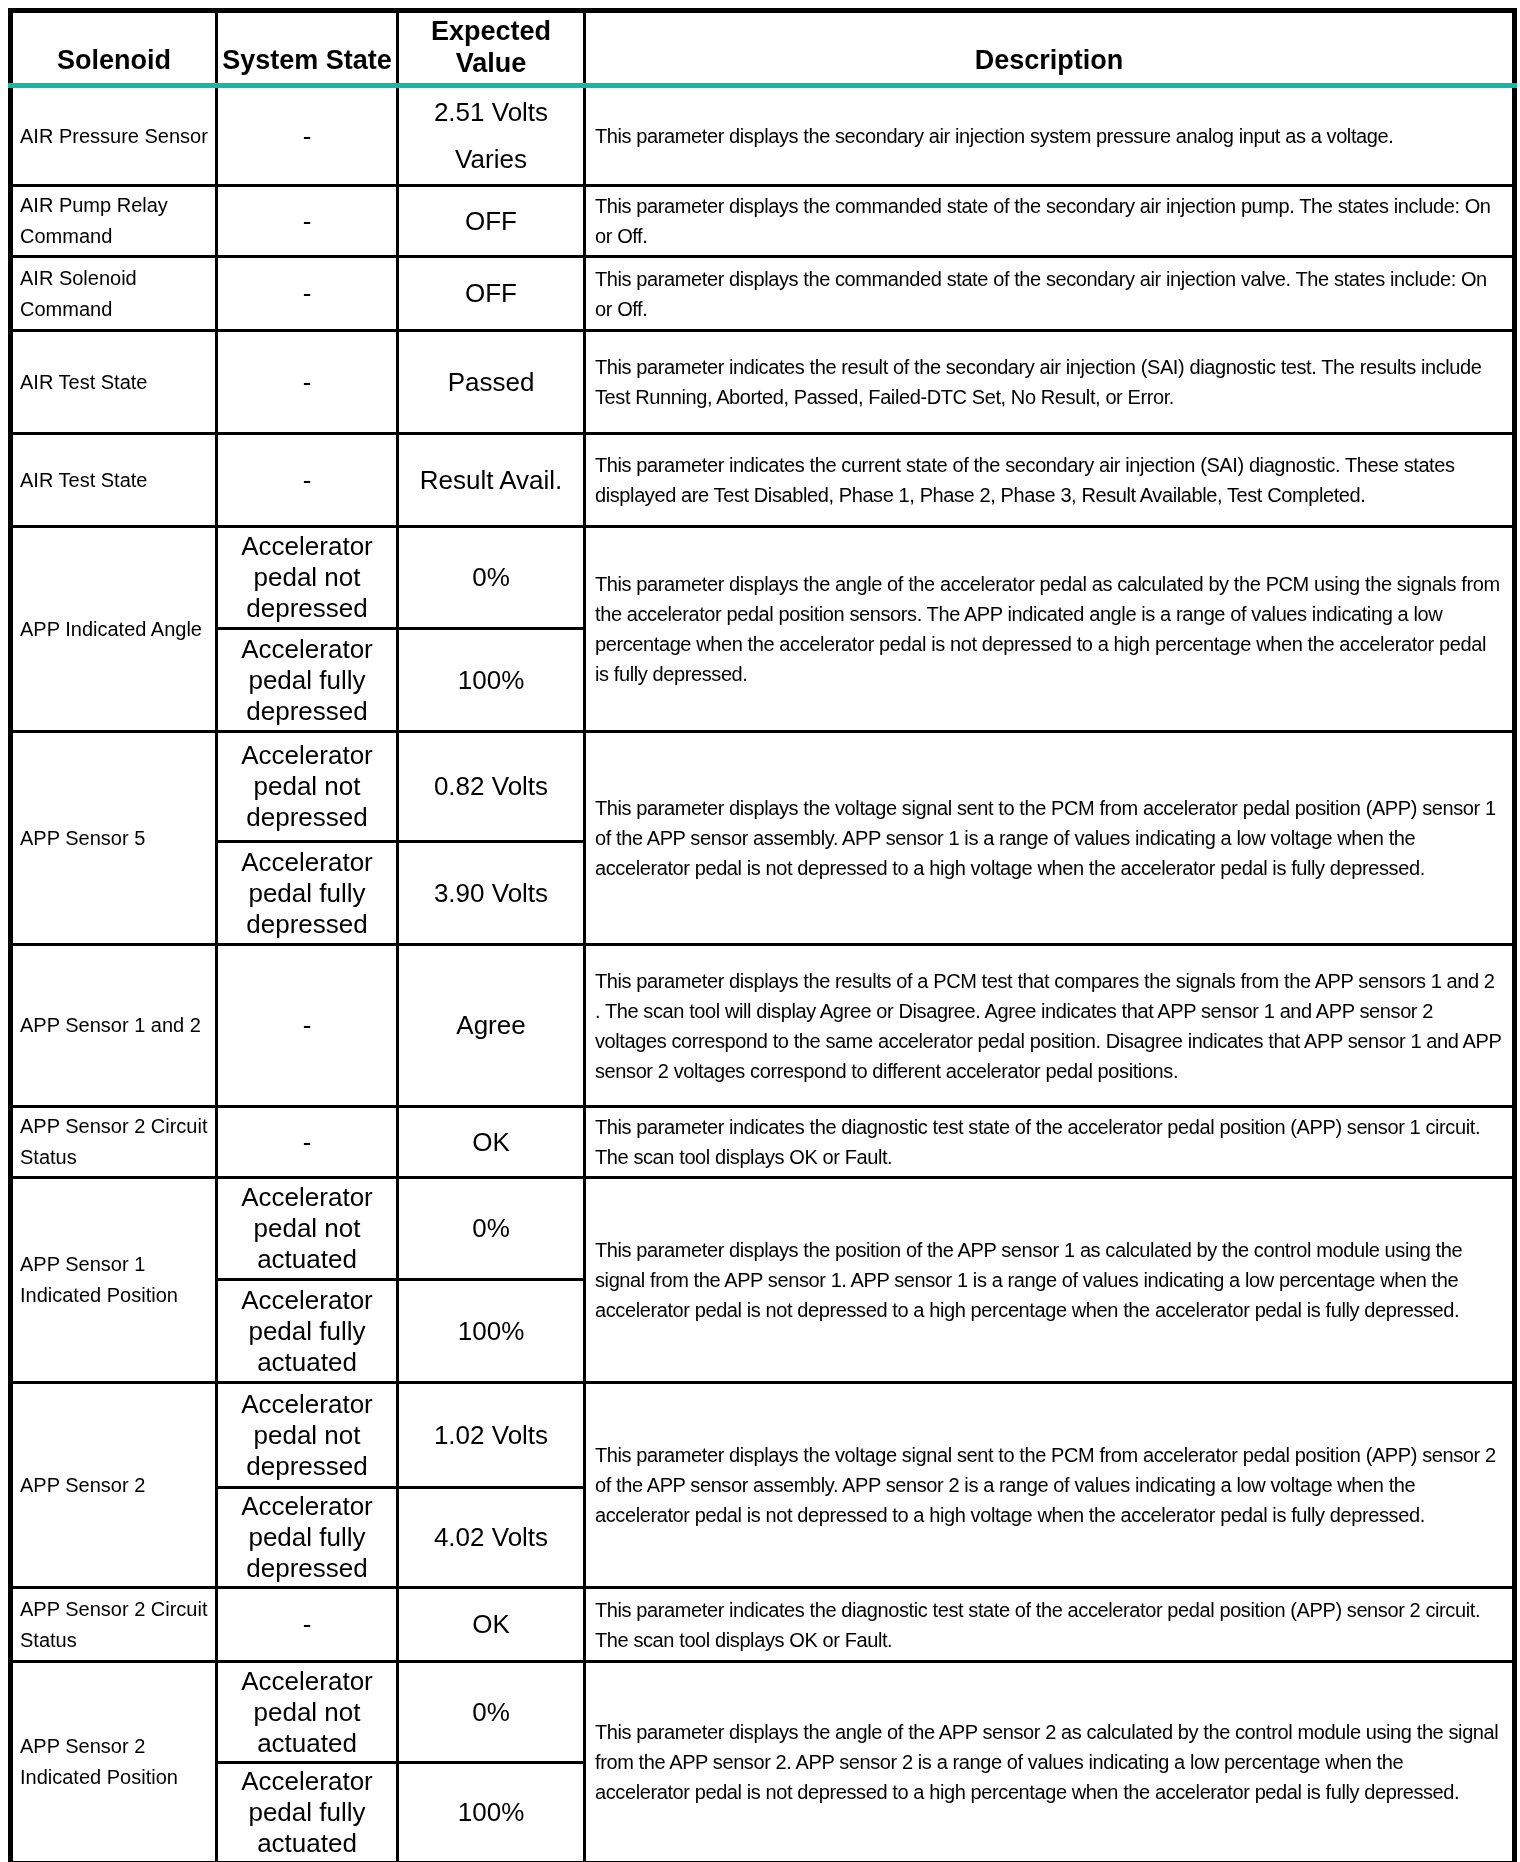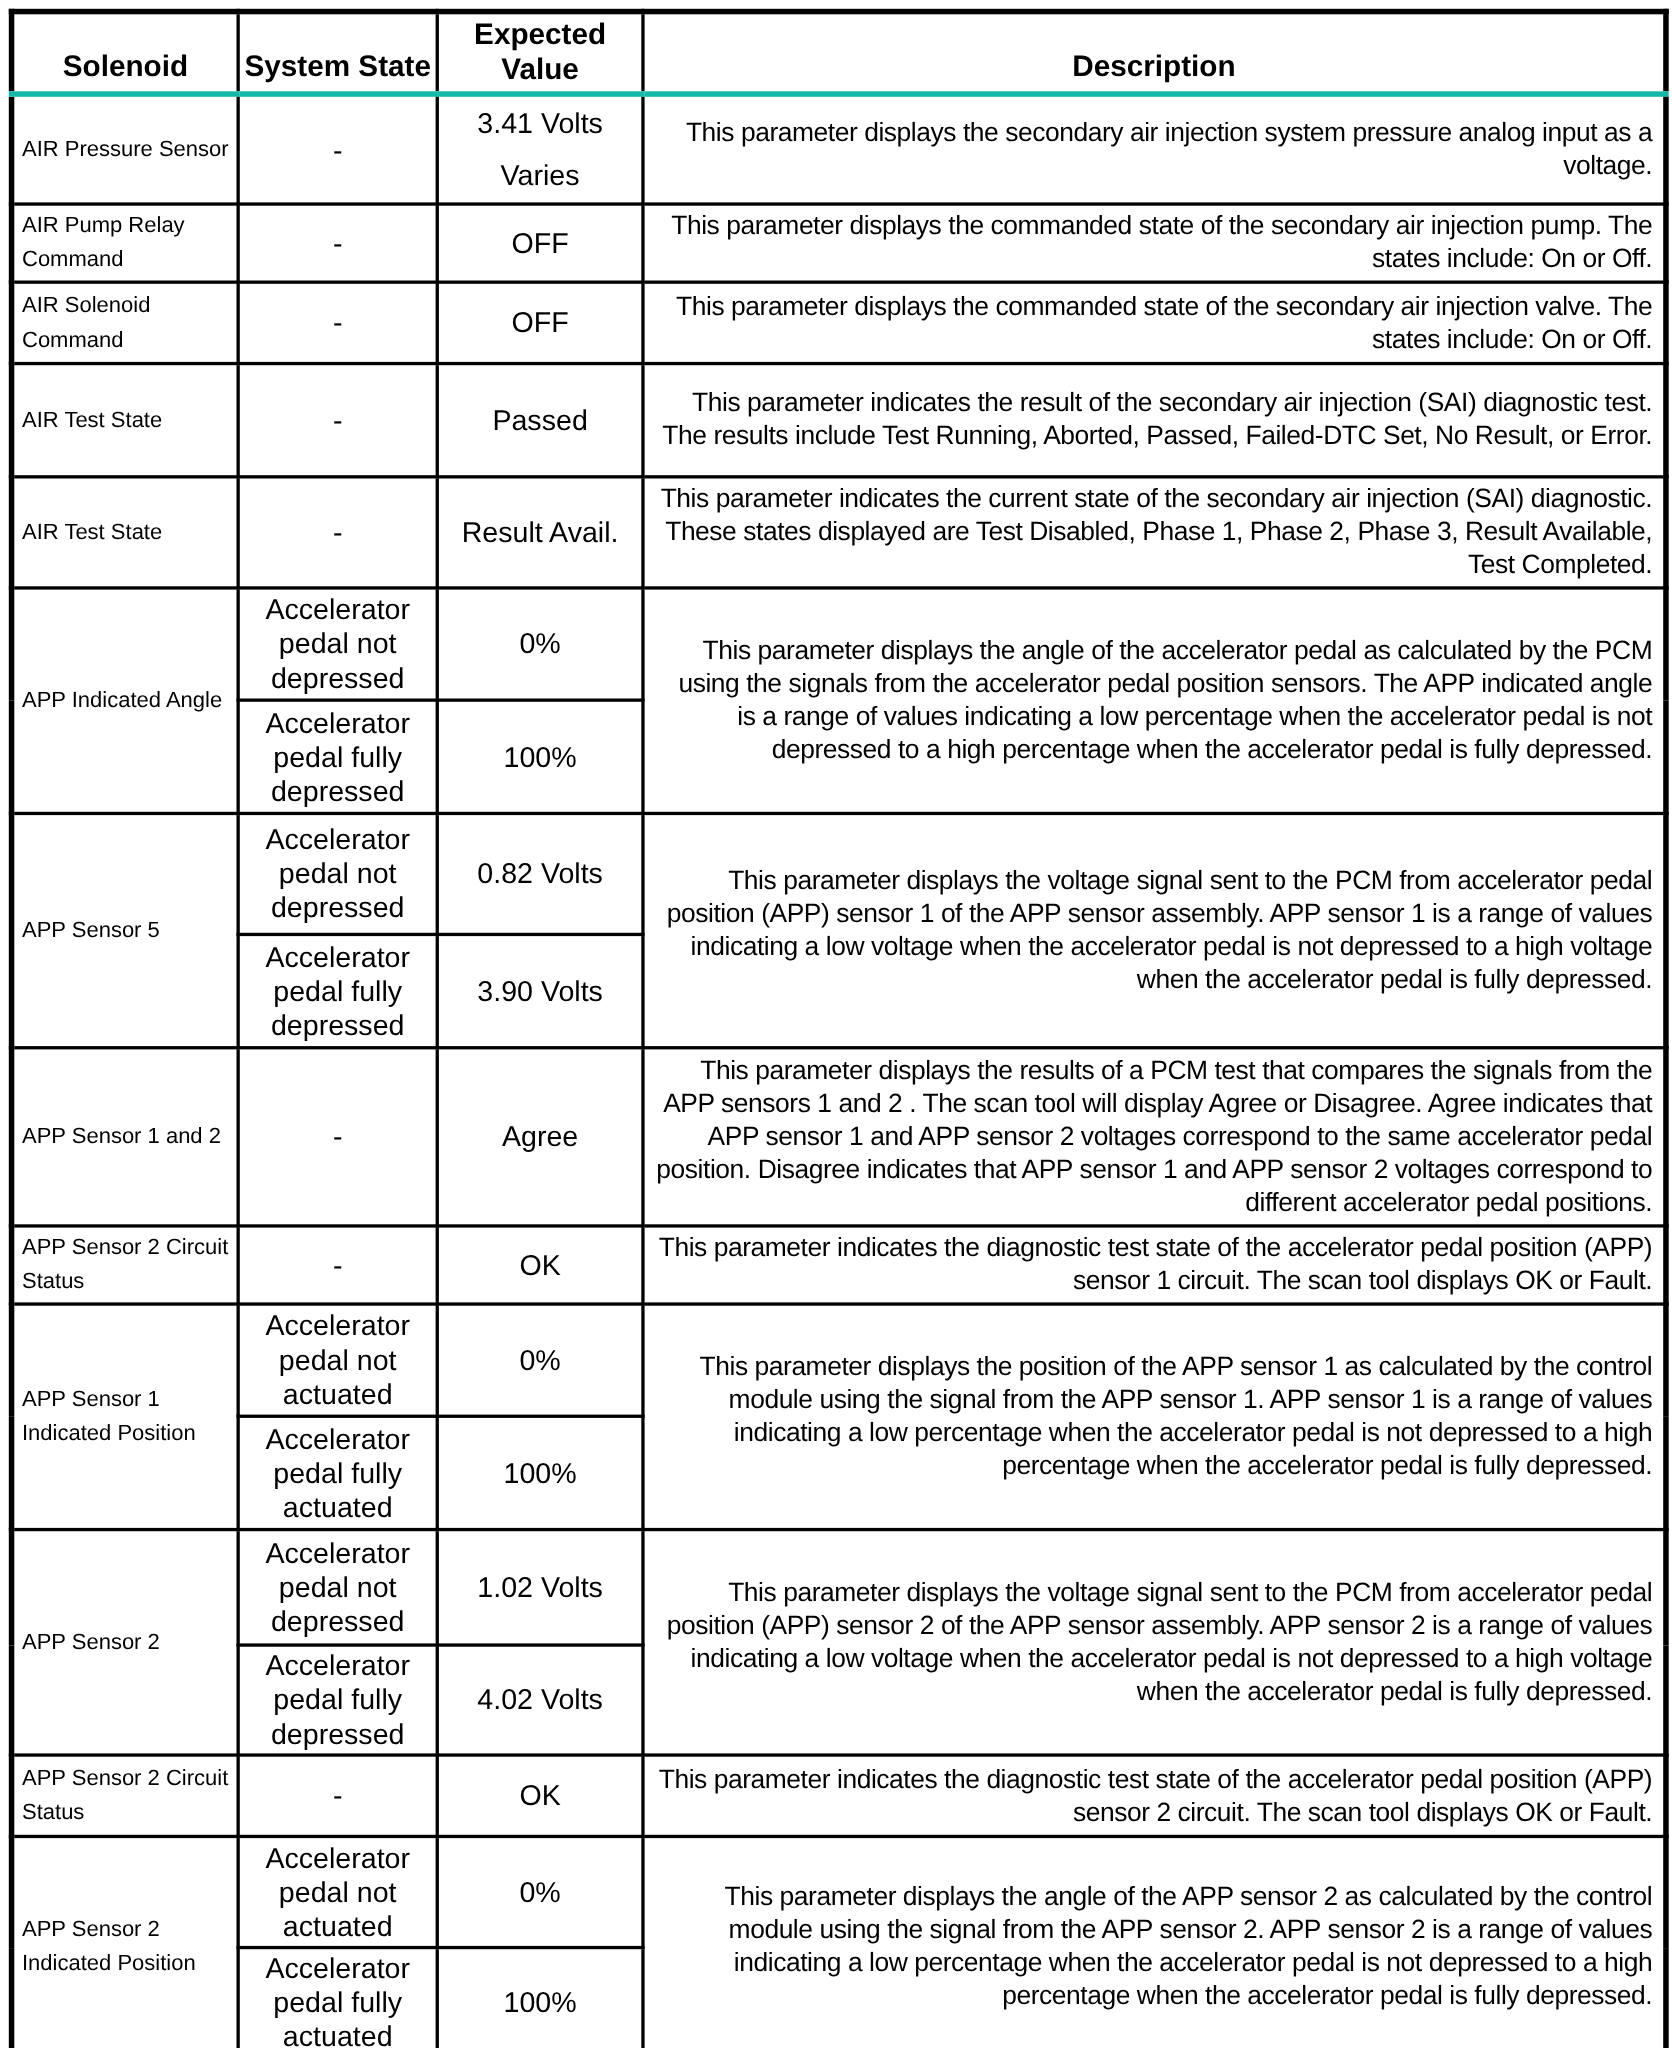--- a/index.html
+++ b/index.html
@@ -51,24 +51,24 @@
     padding: 2px 4px 2px 7px;
   }
   td.state, td.value {
     font-size: 26px;
     line-height: 31px;
     text-align: center;
     vertical-align: middle;
     padding: 2px 4px;
   }
   td.desc {
-    font-size: 24px;
+    font-size: 20px;
     line-height: 30px;
     letter-spacing: -0.4px;
-    text-align: right;
+    text-align: left;
     vertical-align: middle;
     padding: 4px 10px 4px 9px;
   }
   .val-gap { height: 16px; }
 </style>
 </head>
 <body>
 
 <div class="page">
   <table class="scan-table">
@@ -84,21 +84,21 @@
       <th>Solenoid</th>
       <th>System State</th>
       <th class="th-mid">Expected Value</th>
       <th>Description</th>
     </tr>
 
     <tr style="height:100px">
       <td class="param">AIR Pressure Sensor</td>
       <td class="state">-</td>
       <td class="value">
-        <div>3.41 Volts</div>
+        <div>2.51 Volts</div>
         <div class="val-gap"></div>
         <div>Varies</div>
       </td>
       <td class="desc">This parameter displays the secondary air injection system pressure analog input as a voltage.</td>
     </tr>
 
     <tr style="height:70px">
       <td class="param">AIR Pump Relay Command</td>
       <td class="state">-</td>
       <td class="value">OFF</td>

